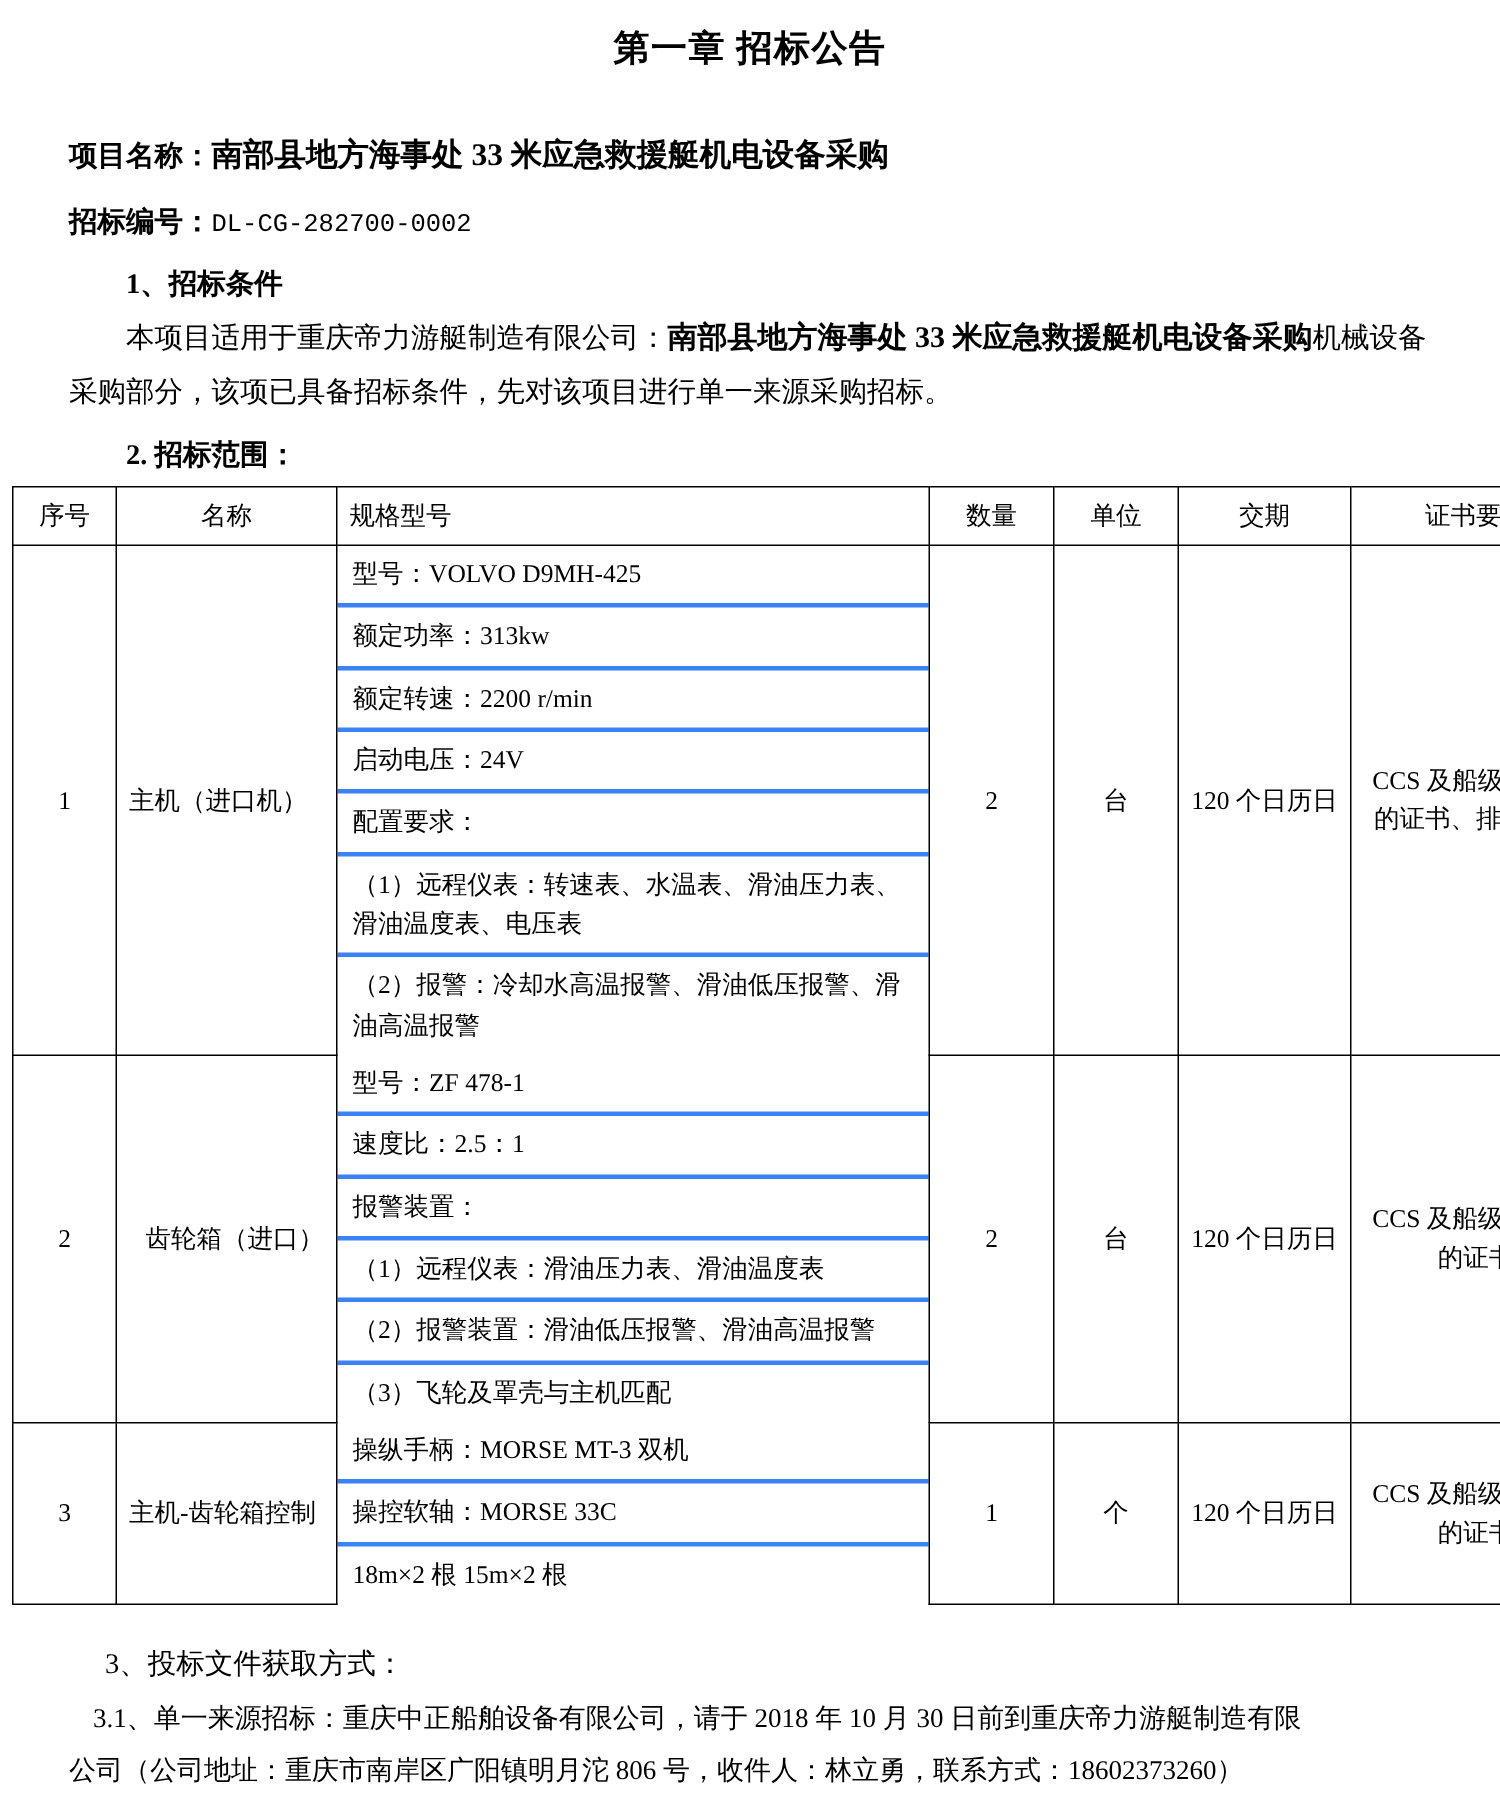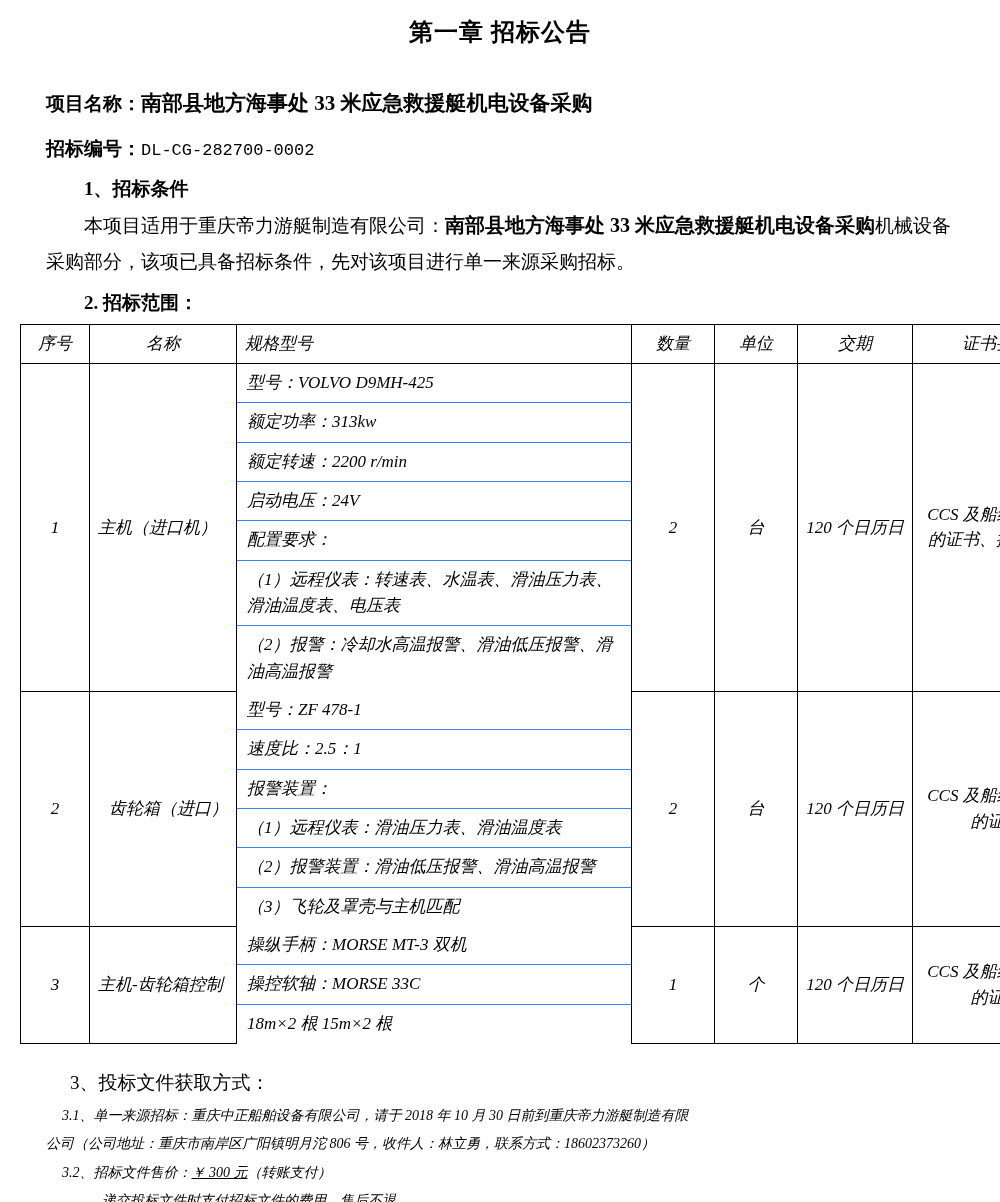--- a/index.html
+++ b/index.html
@@ -63,23 +63,22 @@
     padding: 0 46px;
     margin: 0;
   }
   .hl {
     font-weight: bold;
     font-size: 20px;
   }
 
   
   .tbl-wrap {
-    padding: 0 20px;
+    padding: 0 8px;
     margin-top: 8px;
-    font-style: italic;
   }
   table.spec {
     border-collapse: collapse;
     width: 952px;
     table-layout: fixed;
   }
   table.spec th, table.spec td {
     border: 1px solid #000000;
     font-size: 17px;
     font-weight: normal;
@@ -99,21 +98,21 @@
     border: none !important;
     padding: 0 !important;
   }
   table.inner {
     border-collapse: collapse;
     width: 100%;
     table-layout: fixed;
   }
   table.inner td {
     border: none;
-    border-bottom: 1px solid #3b82f6;
+    border-bottom: 3px solid #3b82f6;
     padding: 6px 10px;
     font-size: 17px;
     line-height: 1.55;
     text-align: left;
   }
   table.inner tr:last-child td {
     border-bottom: none;
   }
 
   
@@ -121,25 +120,24 @@
     padding: 0 46px;
     margin-top: 26px;
   }
   .bottom h3 {
     font-size: 19px;
     font-weight: normal;
     margin: 0 0 8px 0;
     text-indent: 24px;
   }
   .bottom p {
-    font-size: 14px;
+    font-size: 18px;
     line-height: 1.75;
     margin: 0 0 4px 0;
     text-indent: 16px;
-    font-style: italic;
   }
   .bottom p.cont {
     text-indent: 0;
   }
   .bottom p.sub {
     text-indent: 56px;
   }
   u.ul { text-decoration: underline; }
 </style>
 </head>

